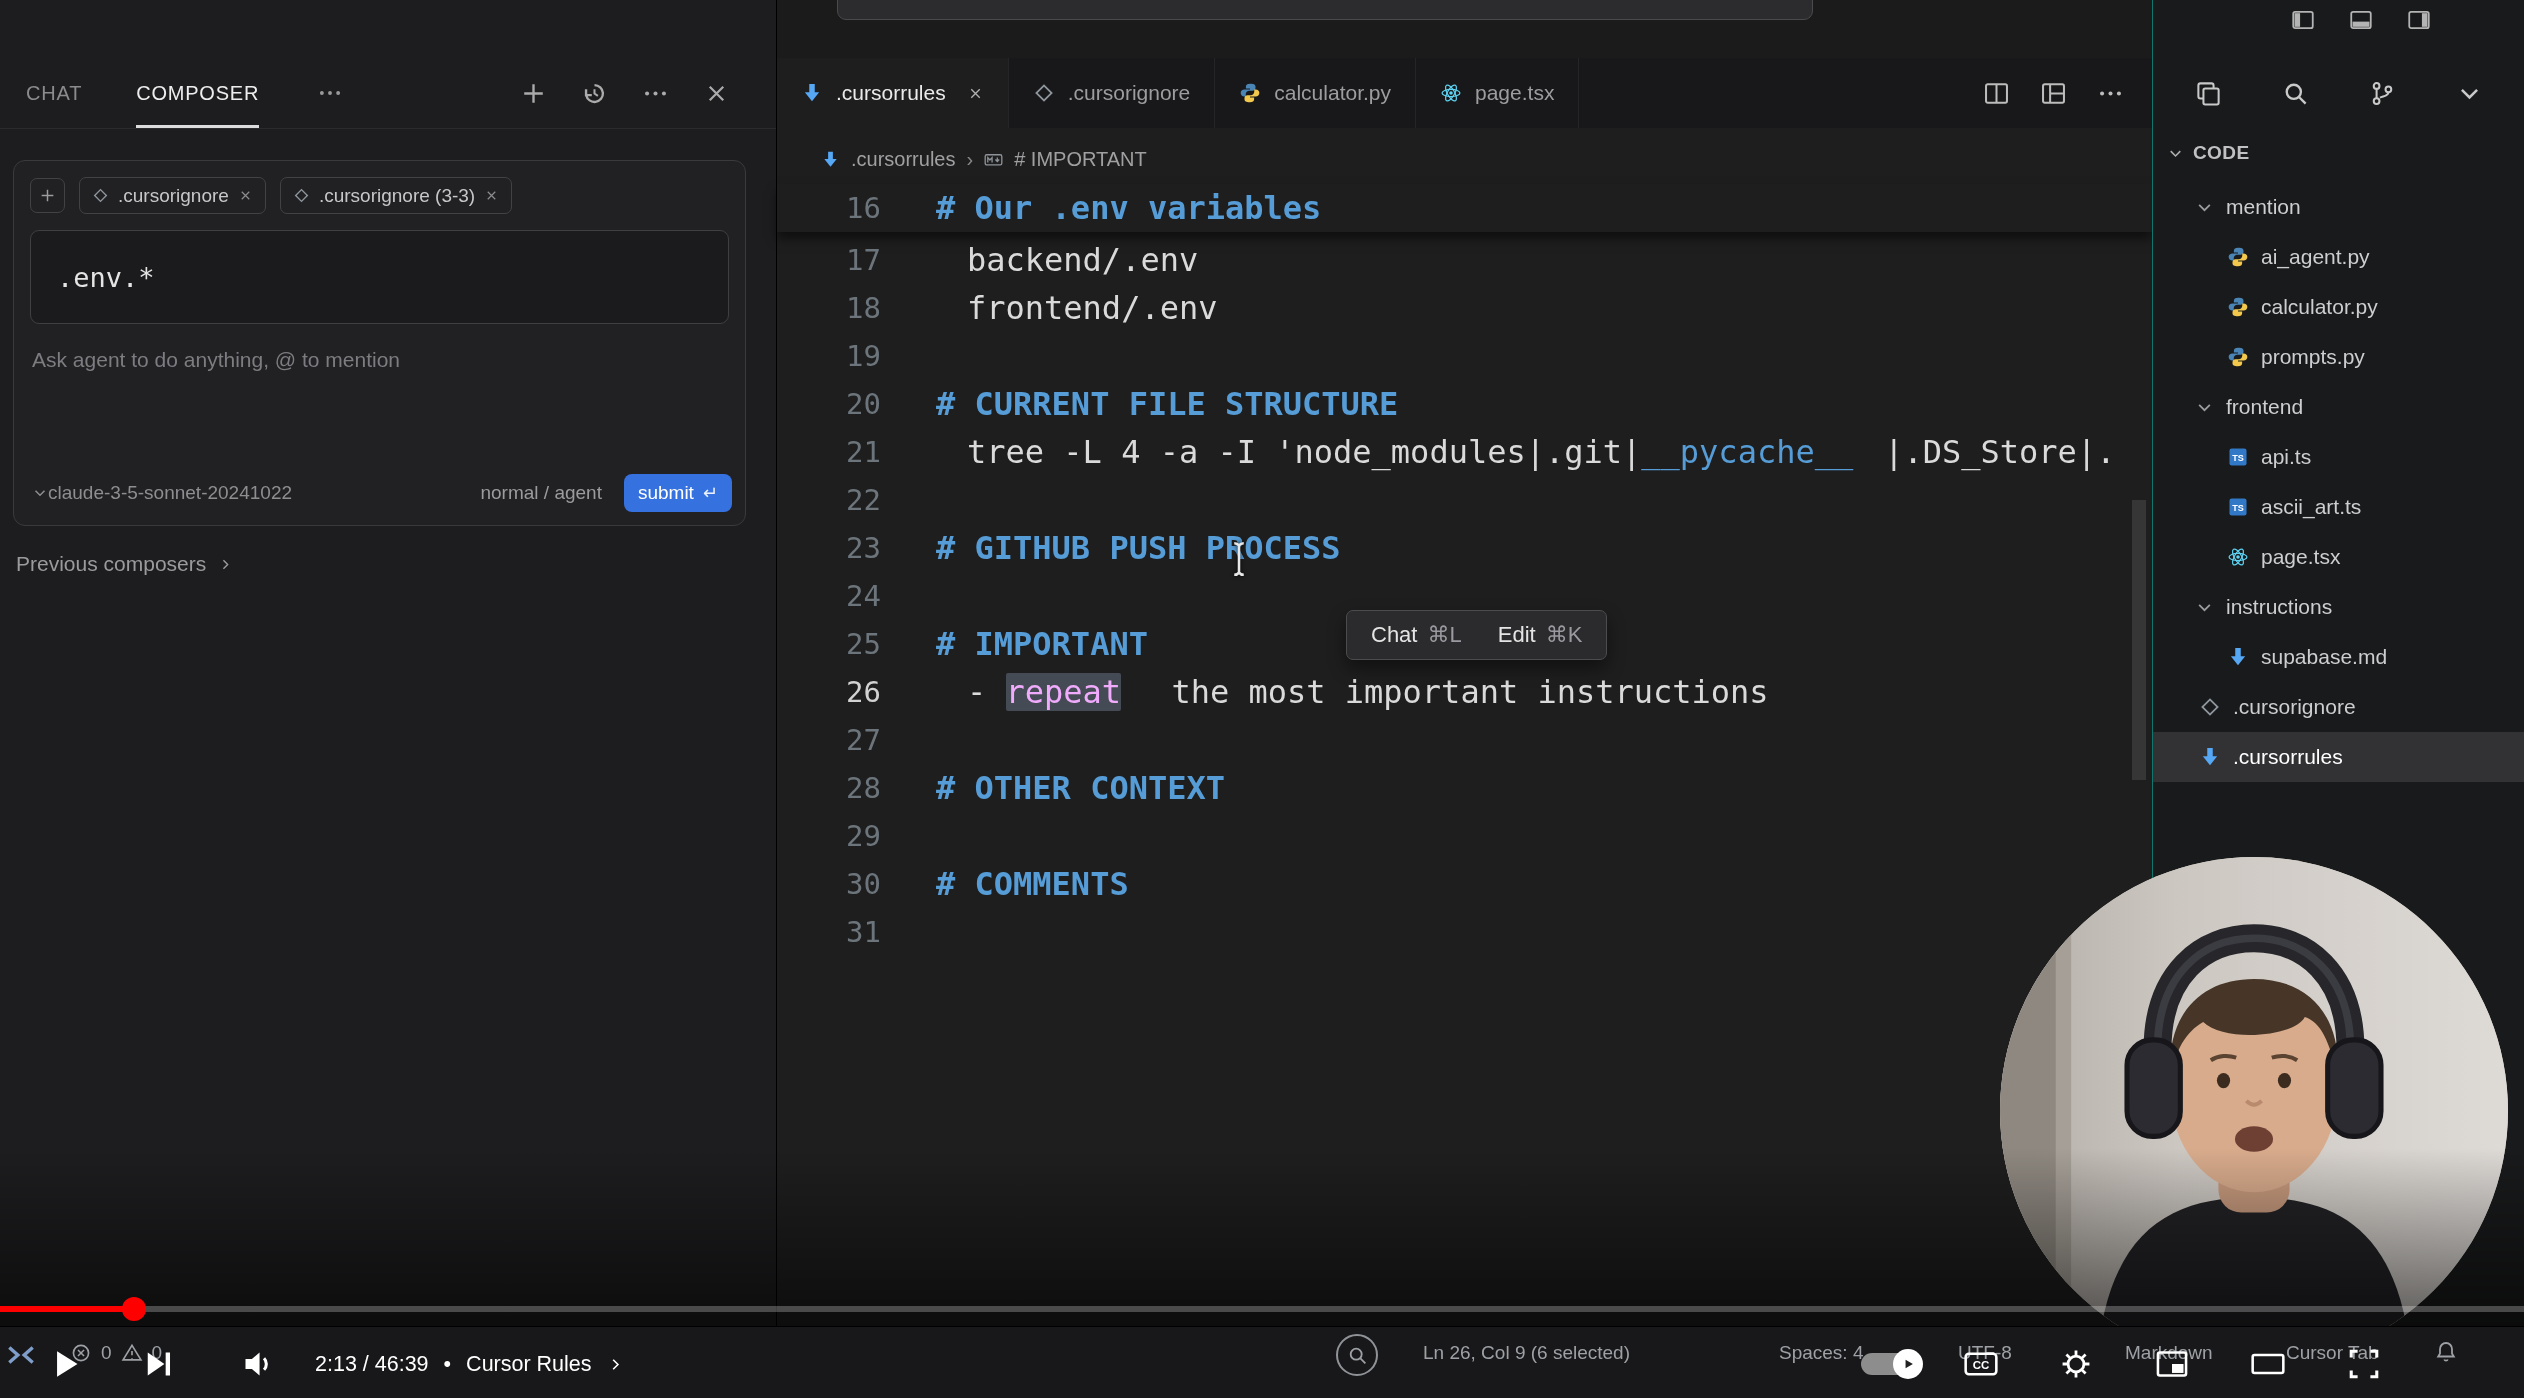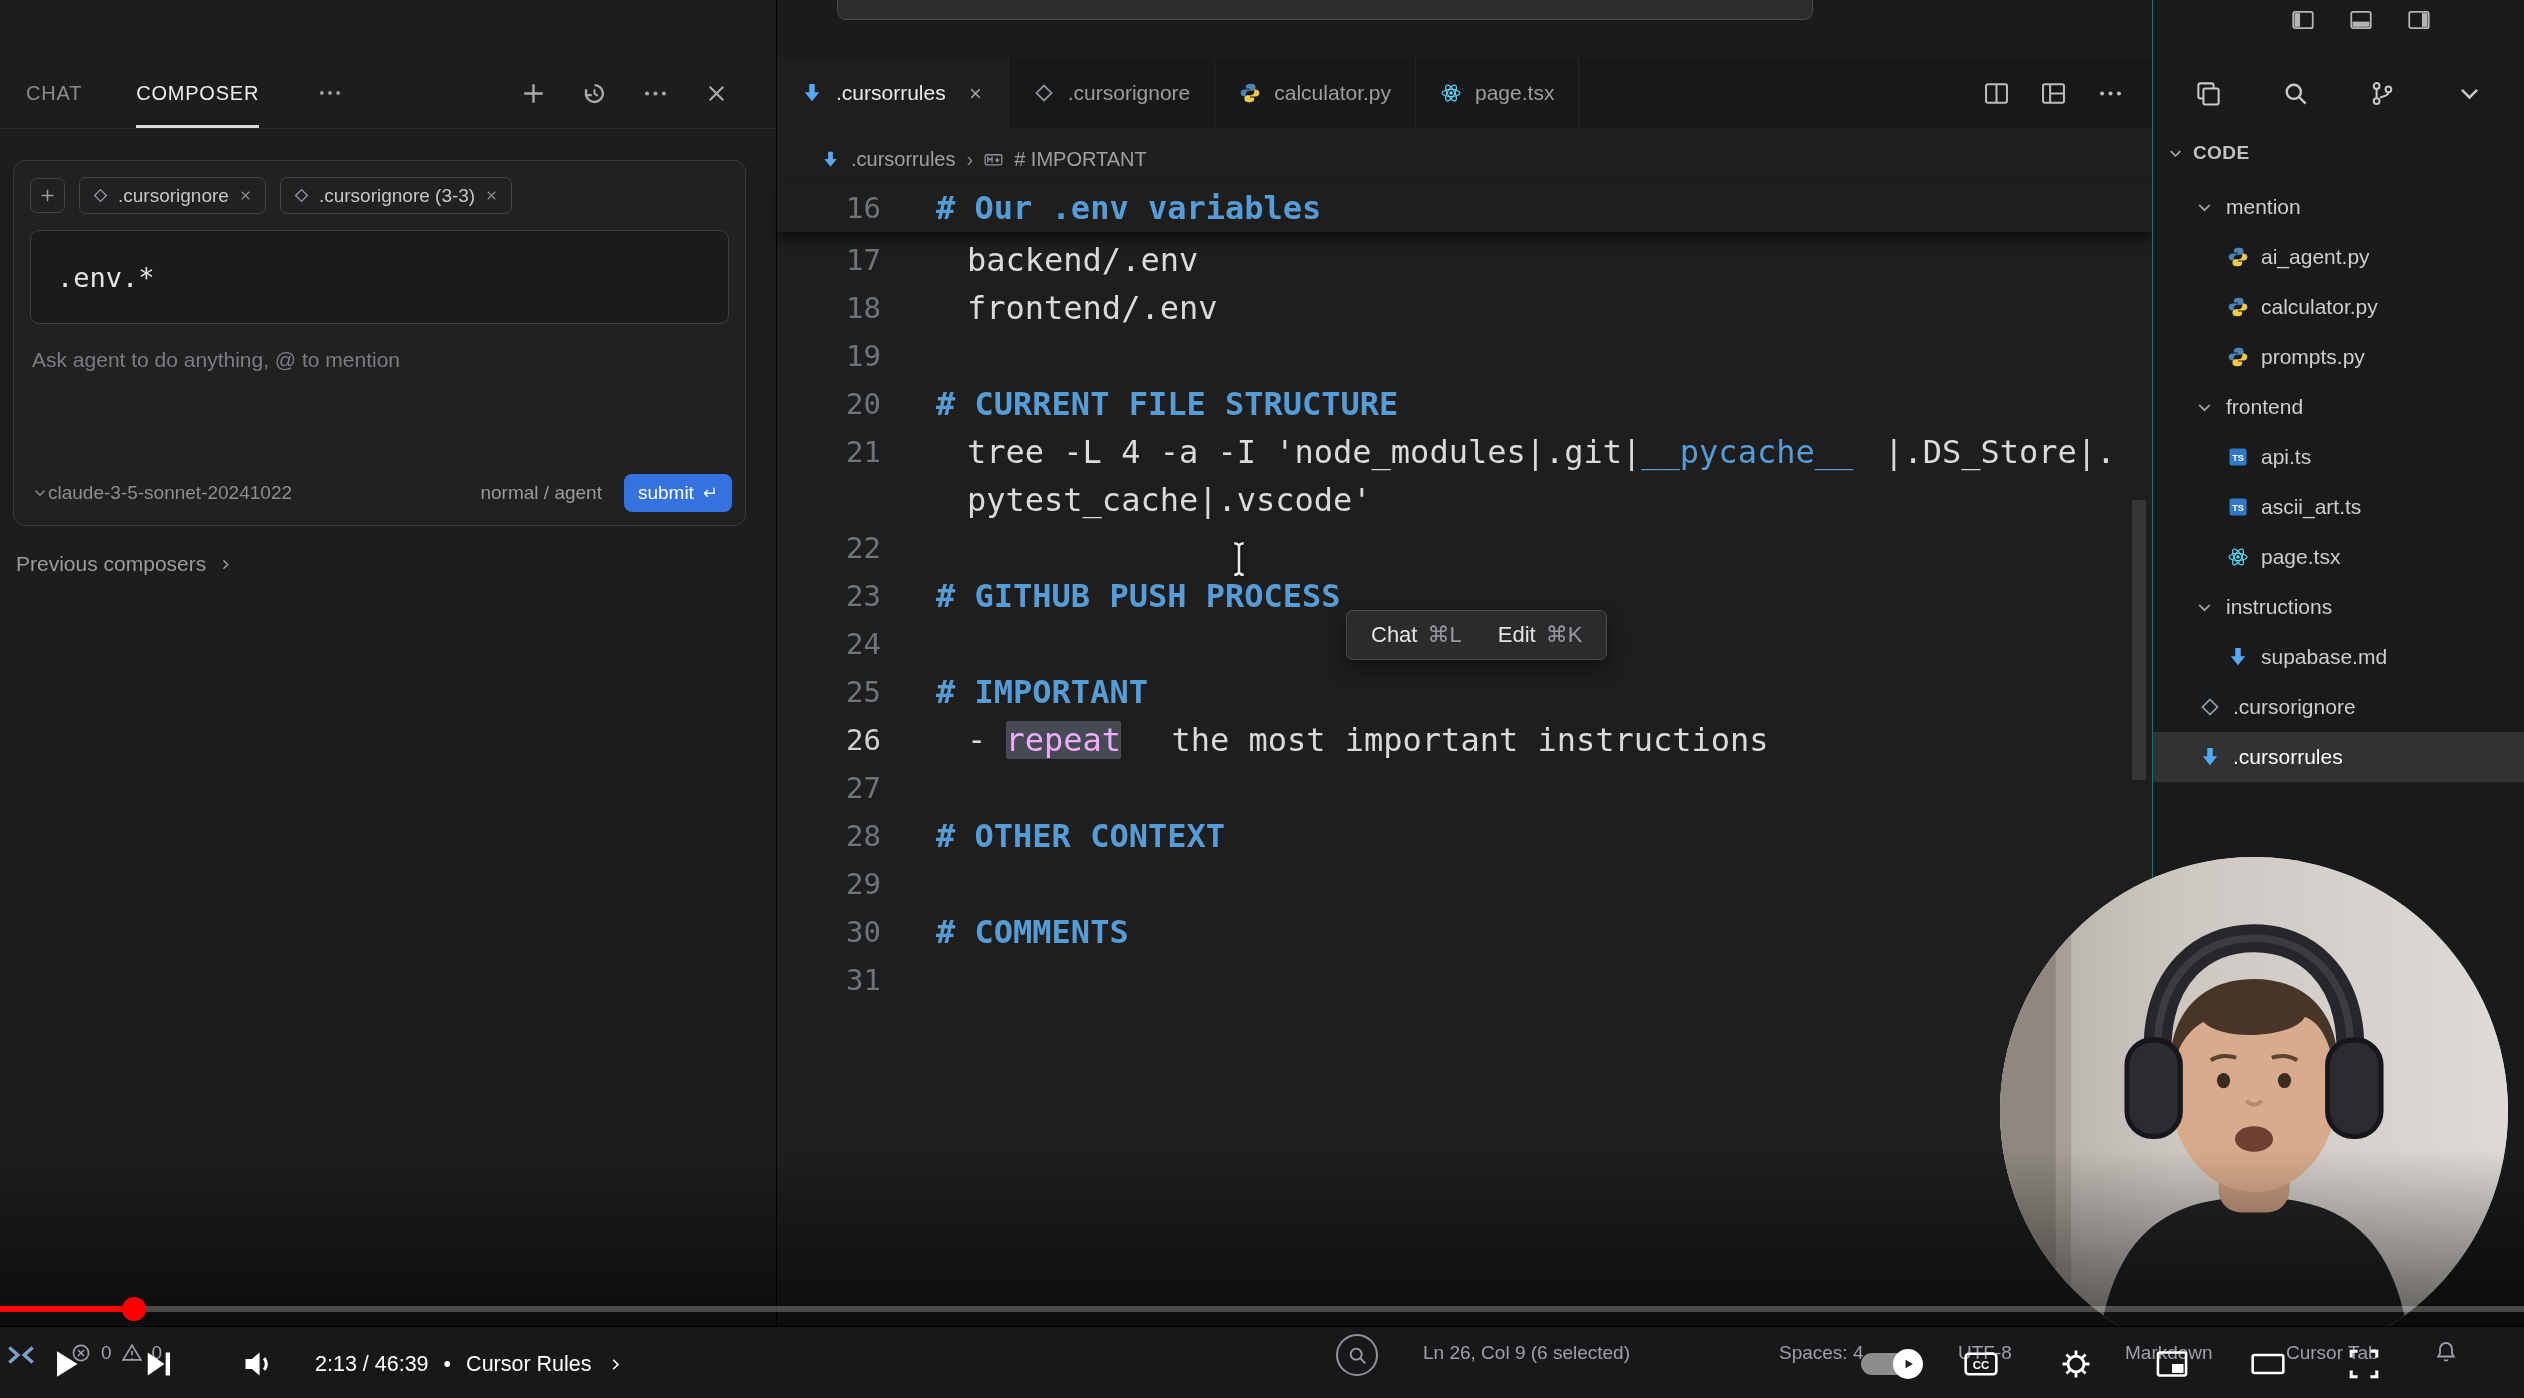--- a/index.html
+++ b/index.html
@@ -381,24 +381,20 @@
             <span class="ln">19</span>
             <span class="lc"></span>
           </div>
           <div class="code-row">
             <span class="ln">20</span>
             <span class="lc"><span class="seg-h"># CURRENT FILE STRUCTURE</span></span>
           </div>
           <div class="code-row">
             <span class="ln">21</span>
             <span class="lc"><span class="seg-p">tree -L 4 -a -I 'node_modules|.git|</span><span class="seg-md">__pycache__</span><span class="seg-p">|.DS_Store|.</span></span>
-          </div>
-          <div class="code-row">
-            <span class="ln"></span>
-            <span class="lc"><span class="seg-p">pytest_cache|.vscode'</span></span>
           </div>
           <div class="code-row">
             <span class="ln">22</span>
             <span class="lc"></span>
           </div>
           <div class="code-row">
             <span class="ln">23</span>
             <span class="lc"><span class="seg-h"># GITHUB PUSH PROCESS</span></span>
           </div>
           <div class="code-row">

